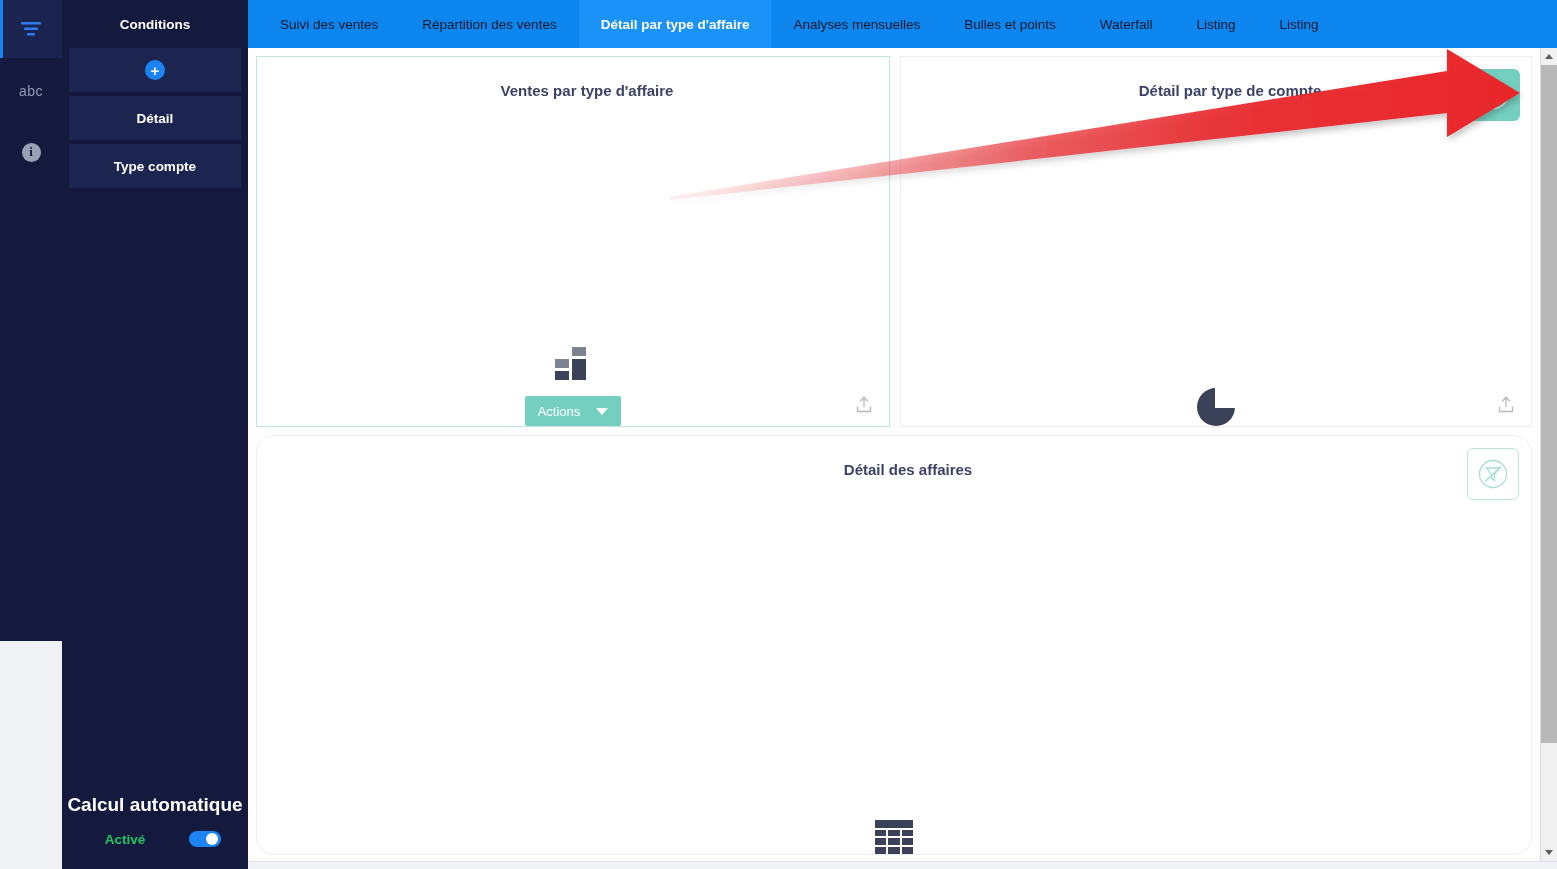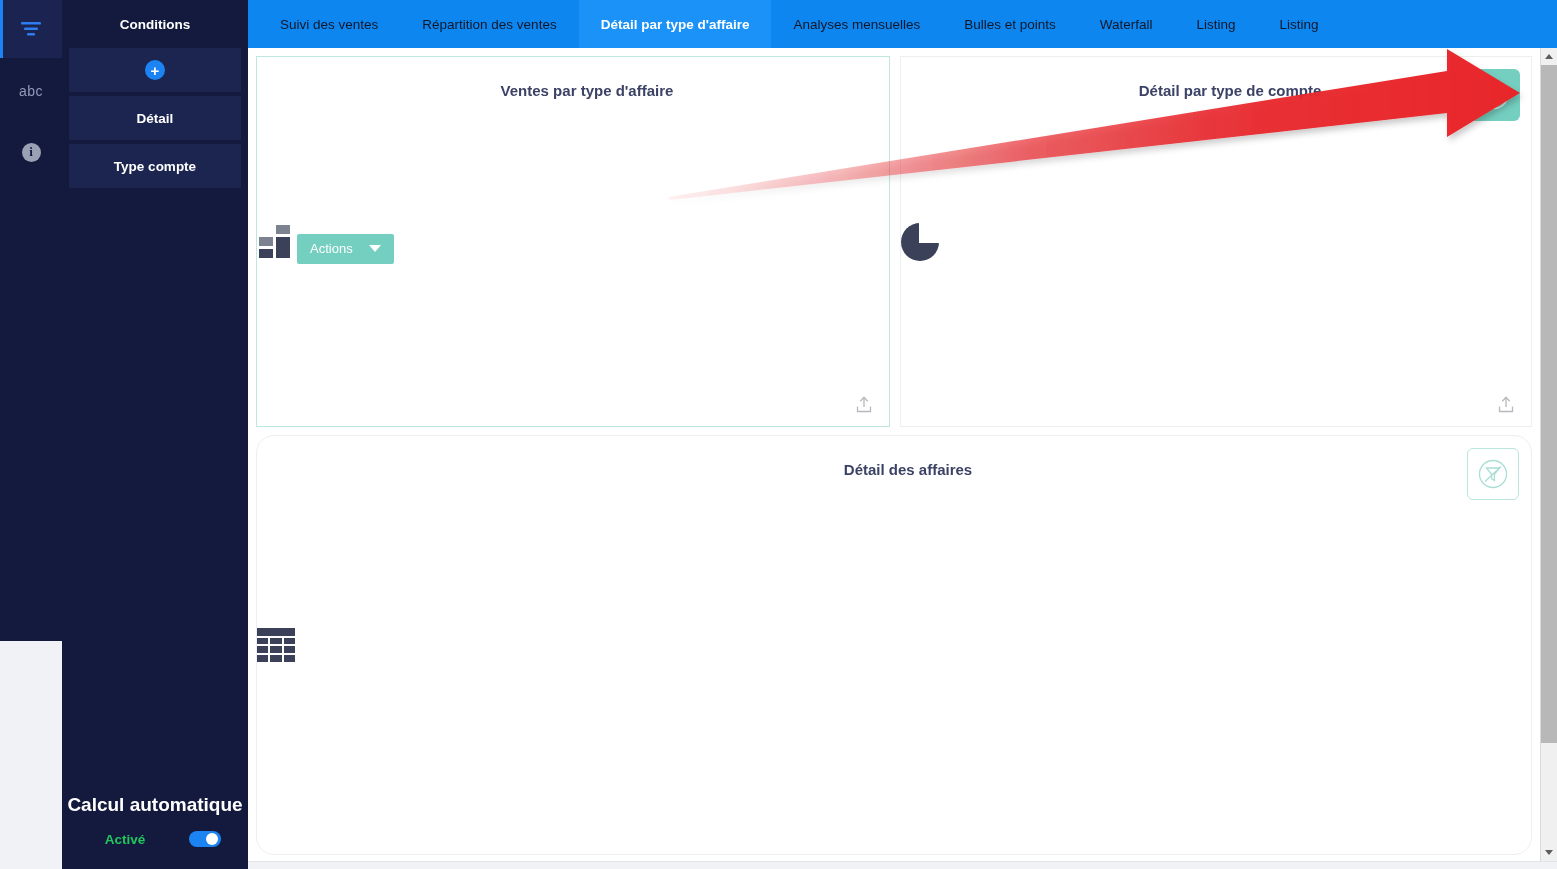--- a/index.html
+++ b/index.html
@@ -218,23 +218,23 @@
     text-align: center;
     color: #3b4265;
     font-size: 15px;
     font-weight: bold;
     padding-top: 25px;
   }
   .panel-body {
     position: absolute;
     left: 0; right: 0; top: 0; bottom: 0;
     display: flex;
-    flex-direction: row;
+    flex-direction: column;
     align-items: center;
-    justify-content: flex-start;
+    justify-content: flex-end;
     pointer-events: none;
   }
 
   
   .ph-bar {
     width: 40px; height: 37px;
     position: relative;
   }
   .ph-bar i {
     position: absolute;

